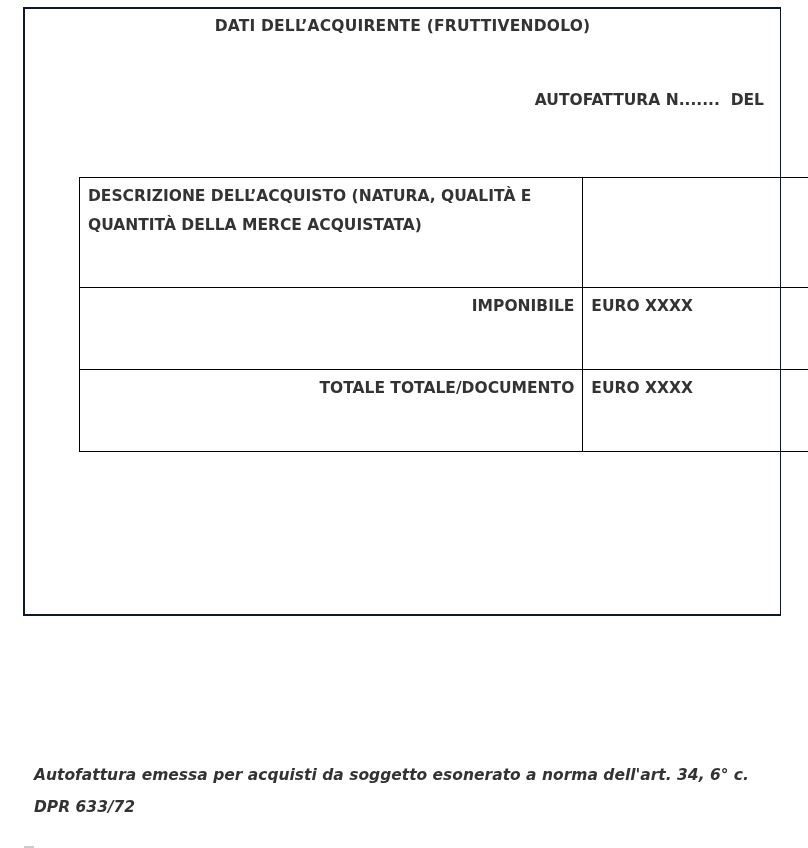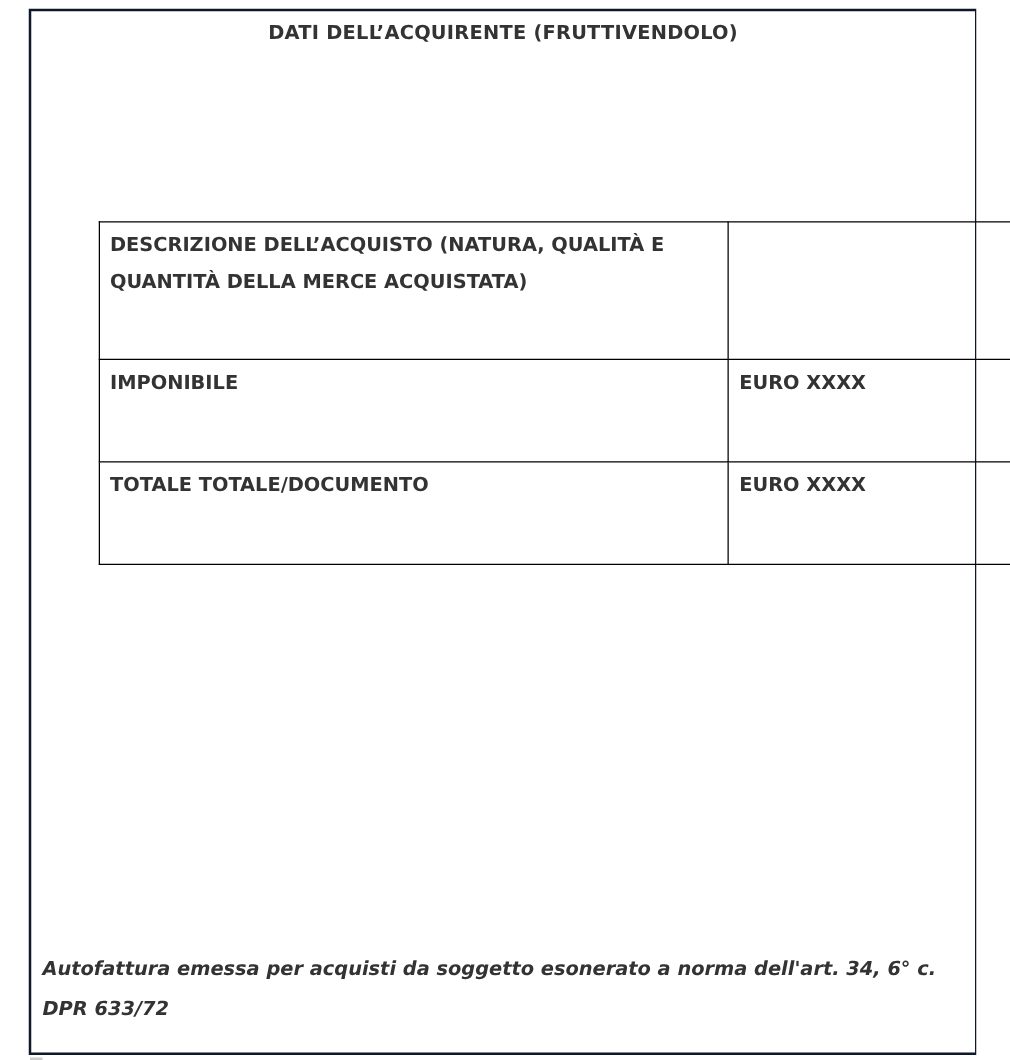--- a/index.html
+++ b/index.html
@@ -1,43 +1,44 @@
 <!DOCTYPE html>
 <html><head>
   <meta charset="utf-8">
   <style>
     html, body { margin: 0; padding: 0; background: #ffffff; }
     body { width: 808px; height: 848px; position: relative; overflow: hidden;
            font-family: "DejaVu Sans", sans-serif; color: #333333; }
-    .frame { position: absolute; left: 23px; top: 7px; width: 758px; height: 837px;
+    .frame { position: absolute; left: 23px; top: 7px; width: 758px; height: 609px;
              border: 5px solid #0f172a; box-sizing: border-box; border-width: 1px; }
     .frame { border-left-width: 2px; border-top-width: 2px; border-right-width: 1px; border-bottom-width: 2px; }
     .title { position: absolute; left: 0; right: 0; top: 8px; text-align: center;
              font-weight: bold; font-size: 15.5px; letter-spacing: 0.2px; }
     .invoice-no { position: absolute; right: 16px; top: 82px; font-weight: bold; font-size: 15.5px; white-space: pre; }
     table.grid { position: absolute; left: 9px; top: 168px; width: 741px; border-collapse: collapse; margin-left: 45px; }
     table.grid td { border: 1.5px solid #000; vertical-align: top; font-weight: bold; font-size: 15.5px;
                     line-height: 29px; padding: 4px 8px 0 8px; box-sizing: border-box; }
     td.lbl { width: 504px; }
     td.val { width: 237px; }
     tr.r1 td { height: 110px; }
     tr.r2 td { height: 139px; }
     tr.r3 td { height: 82px; }
     tr.r4 td { height: 110px; }
     tr.r5 td { height: 82px; }
-    td.right { }
+    td.right { text-align: right; }
     .note { position: absolute; left: 9px; top: 750px; width: 740px; font-weight: bold; font-style: italic;
             font-size: 15.5px; line-height: 32px; }
     .mark { position: absolute; left: 24px; top: 846px; width: 10px; height: 2px; background: #cccccc; }
   </style>
 </head>
 <body>
 
 <div class="frame">
   <div class="title">DATI DELL’ACQUIRENTE (FRUTTIVENDOLO)</div>
+  <div class="invoice-no">AUTOFATTURA N.......  DEL</div>
 
   <table class="grid">
     <tbody>
         <tr class="r1">
       <td class="lbl">DESCRIZIONE DELL’ACQUISTO (NATURA, QUALITÀ E QUANTITÀ DELLA MERCE ACQUISTATA)</td>
       <td class="val"></td>
     </tr>
     <tr class="r3">
       <td class="lbl right">IMPONIBILE</td>
       <td class="val">EURO XXXX</td>

